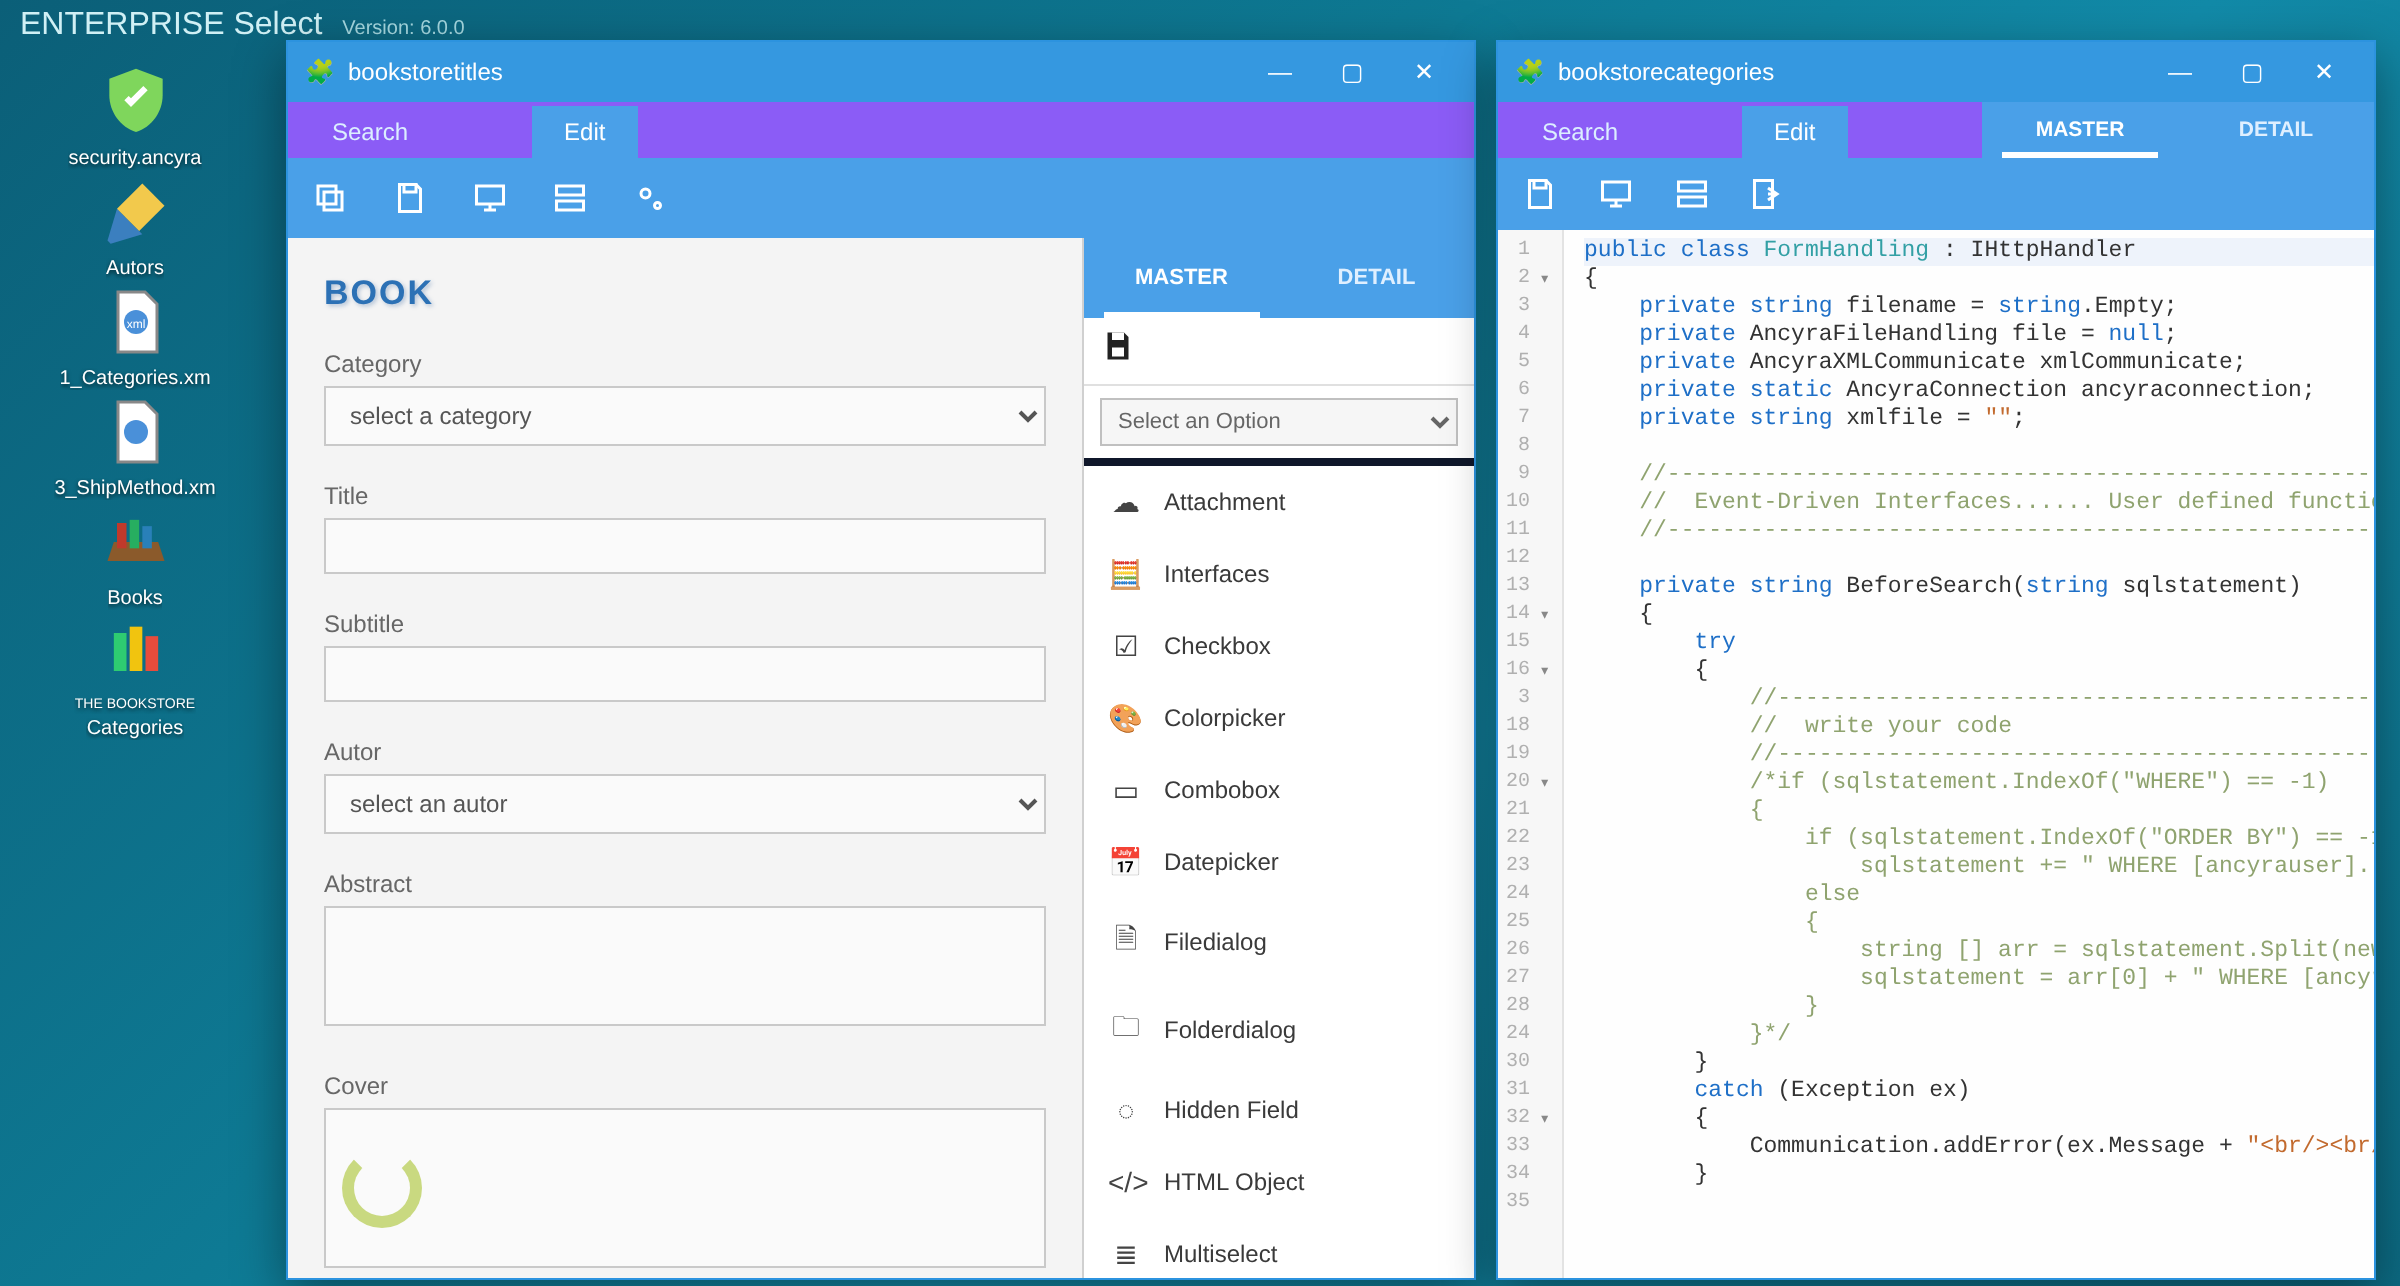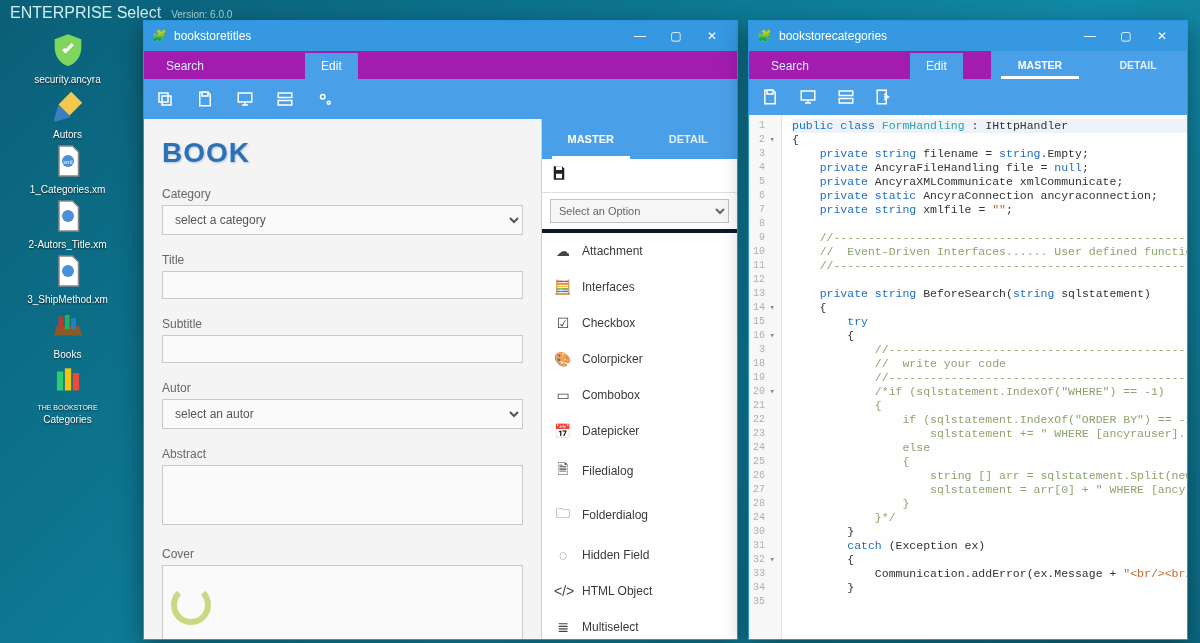--- a/index.html
+++ b/index.html
@@ -19,31 +19,31 @@
   .dicon { width: 105px; display: flex; flex-direction: column; align-items: center; gap: 2px; cursor: pointer; }
   .dicon .ic { width: 42px; height: 42px; display:flex; align-items:center; justify-content:center; }
   .dicon .lbl { color: #fff; font-size: 10px; text-align: center; text-shadow: 0 1px 2px rgba(0,0,0,.7); max-width: 100px; overflow: hidden; white-space: nowrap; }
   
   .wnd { position: absolute; background: #fff; box-shadow: 0 8px 24px rgba(0,0,0,.4); display:flex; flex-direction:column; border: 1px solid #2c93df; }
   .wnd-title { background: #3598e0; color:#fff; height:30px; display:flex; align-items:center; padding:0 8px; font-size:12px; }
   .wnd-title .tic { width:16px; height:16px; margin-right:6px; display:inline-flex; align-items:center; justify-content:center;}
   .wnd-controls { margin-left:auto; display:flex; gap:2px; }
   .wnd-btn { width:34px; height:24px; display:flex; align-items:center; justify-content:center; cursor:pointer; color:#fff; }
   
-  .tabs { background:#a21caf; height:28px; display:flex; align-items:flex-end; padding-left:6px; font-size:12px;gap:39px; }
+  .tabs { background:#8b5cf6; height:28px; display:flex; align-items:flex-end; padding-left:6px; font-size:12px; }
   .tab { padding:6px 16px; color:#dbeeff; cursor:pointer; }
   .tab.active { background:#4aa0e8; color:#fff;margin-left:46px; }
   
   .tbar { background:#4aa0e8; height:40px; display:flex; align-items:center; padding:0 10px; gap:18px; }
   .tbar .ticn { color:#fff; font-size:18px; cursor:pointer; width:22px; height:22px; display:flex; align-items:center; justify-content:center;}
   
   .wnd-body { flex:1; display:flex; overflow:hidden; }
   
   .form-pane { flex:1; background:#f4f4f4; padding:12px 18px 18px 18px; overflow-y:auto; }
-  .form-pane .pageTitle { font-size:28px; font-weight:600; color:#2c71b5; letter-spacing:1px; margin:6px 0 18px 0; text-shadow:1px 1px 2px rgba(80,120,170,.4);}
+  .form-pane .pageTitle { font-size:17px; font-weight:600; color:#2c71b5; letter-spacing:1px; margin:6px 0 18px 0; text-shadow:1px 1px 2px rgba(80,120,170,.4);}
   .field { margin-bottom:18px;}
   .field label { display:block; font-size:12px; color:#676767; margin-bottom:4px;}
   .field input, .field select, .field textarea {
     width:100%; border:1px solid #c9c9c9; background:#fafafa; font-size:12px;
     padding:6px 8px; color:#555;
   }
   .field textarea { height:60px; resize:none;}
   .cover-box { border:1px solid #c9c9c9; height:80px; background:#fafafa; display:flex; align-items:center; justify-content:flex-start; padding:8px;}
   .spinner { width:40px; height:40px; border:6px solid #c9d980; border-top-color:transparent; border-radius:50%; }
   
@@ -112,29 +112,20 @@
       </div>
     <div class="lbl">1_Categories.xm</div>
   </div>
   <div class="dicon">
     <div class="ic">
         <svg viewBox="0 0 24 24" width="36" height="36">
           <path fill="#fff" stroke="#888" d="M6 2h9l4 4v16H6z"></path>
           <circle cx="12" cy="12" r="4" fill="#4a90d9"></circle>
         </svg>
       </div>
-    <div class="lbl">2-Autors_Title.xm</div>
-  </div>
-  <div class="dicon">
-    <div class="ic">
-        <svg viewBox="0 0 24 24" width="36" height="36">
-          <path fill="#fff" stroke="#888" d="M6 2h9l4 4v16H6z"></path>
-          <circle cx="12" cy="12" r="4" fill="#4a90d9"></circle>
-        </svg>
-      </div>
     <div class="lbl">3_ShipMethod.xm</div>
   </div>
   <div class="dicon">
     <div class="ic">
         <svg viewBox="0 0 24 24" width="38" height="38">
           <path fill="#8b5a2b" d="M3 18h18l-2-6H5z"></path>
           <rect x="6" y="6" width="3" height="8" fill="#c0392b"></rect>
           <rect x="10" y="5" width="3" height="9" fill="#27ae60"></rect>
           <rect x="14" y="7" width="3" height="7" fill="#2980b9"></rect>
         </svg>

